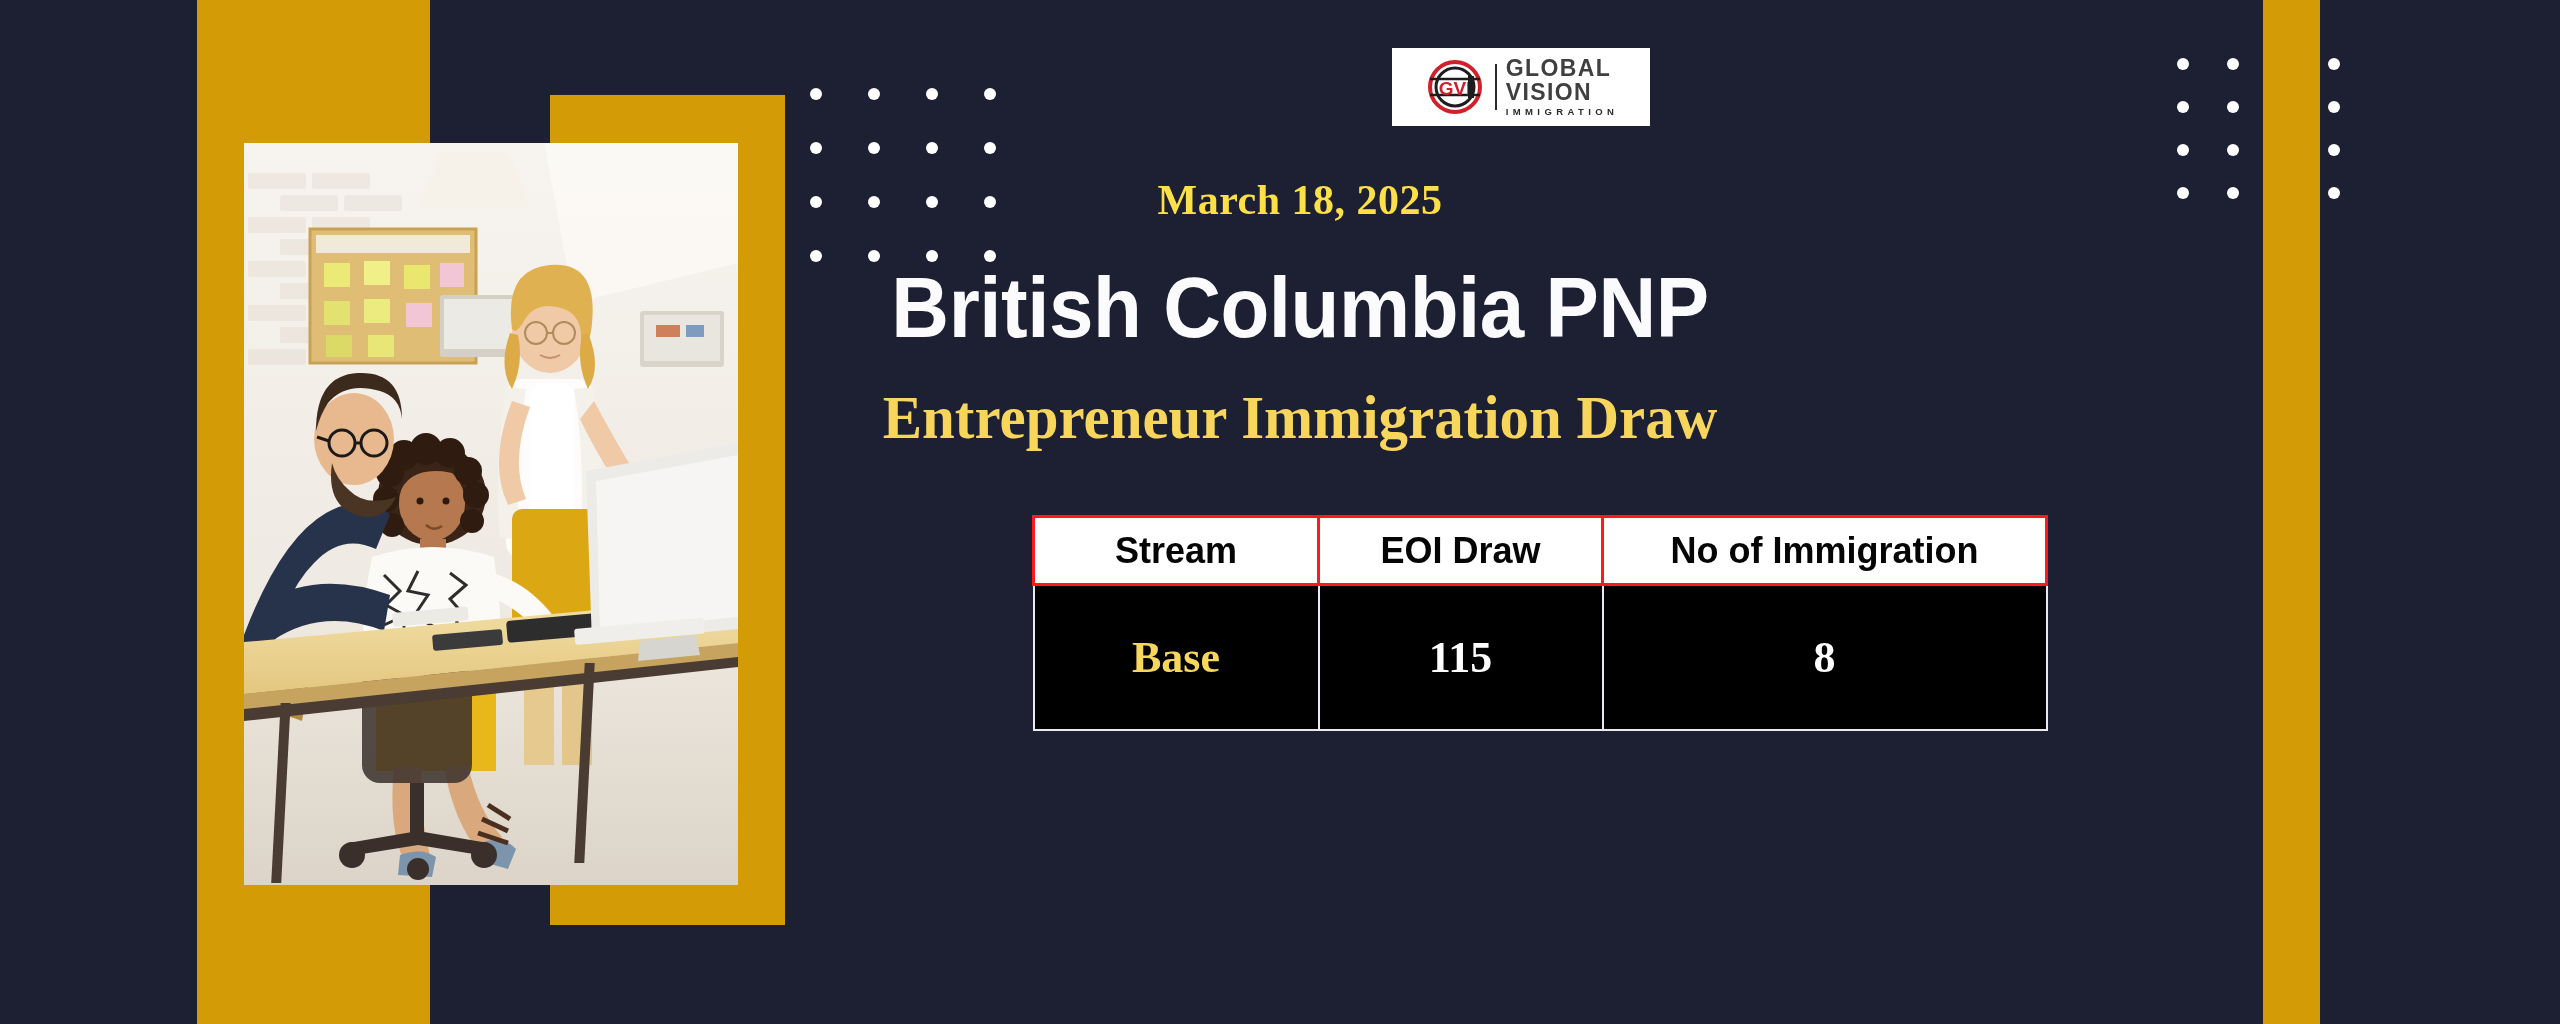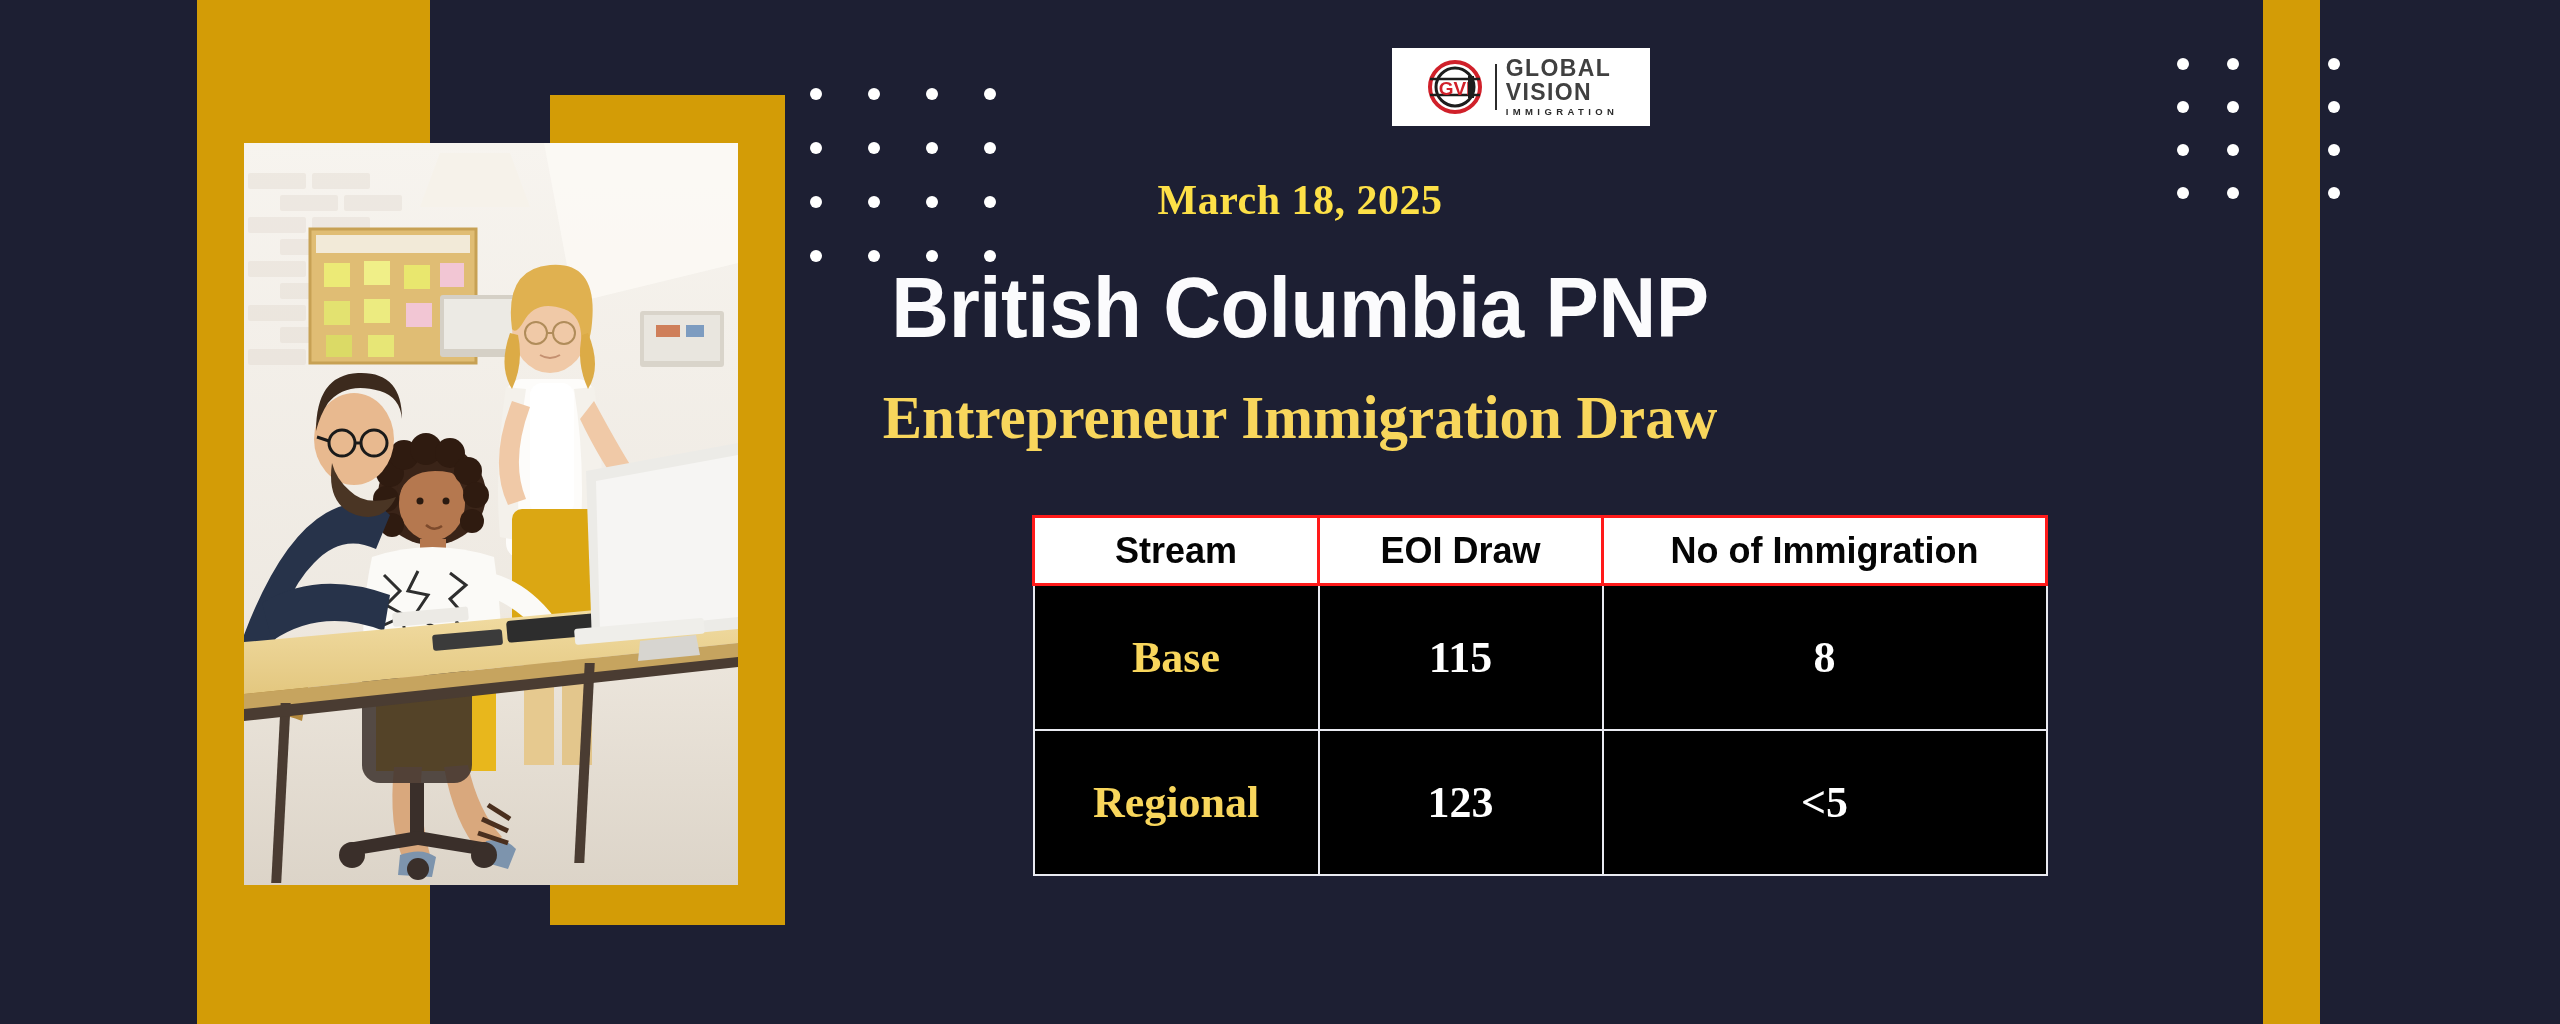--- a/index.html
+++ b/index.html
@@ -430,21 +430,16 @@
         <th>EOI Draw</th>
         <th>No of Immigration</th>
       </tr>
     </thead>
     <tbody>
       <tr>
         <td class="stream-cell">Base</td>
         <td class="value-cell">115</td>
         <td class="value-cell">8</td>
       </tr>
-      <tr>
-        <td class="stream-cell">Regional</td>
-        <td class="value-cell">123</td>
-        <td class="value-cell">&lt;5</td>
-      </tr>
     </tbody>
   </table>
 
 </div>
 
 </body></html>

